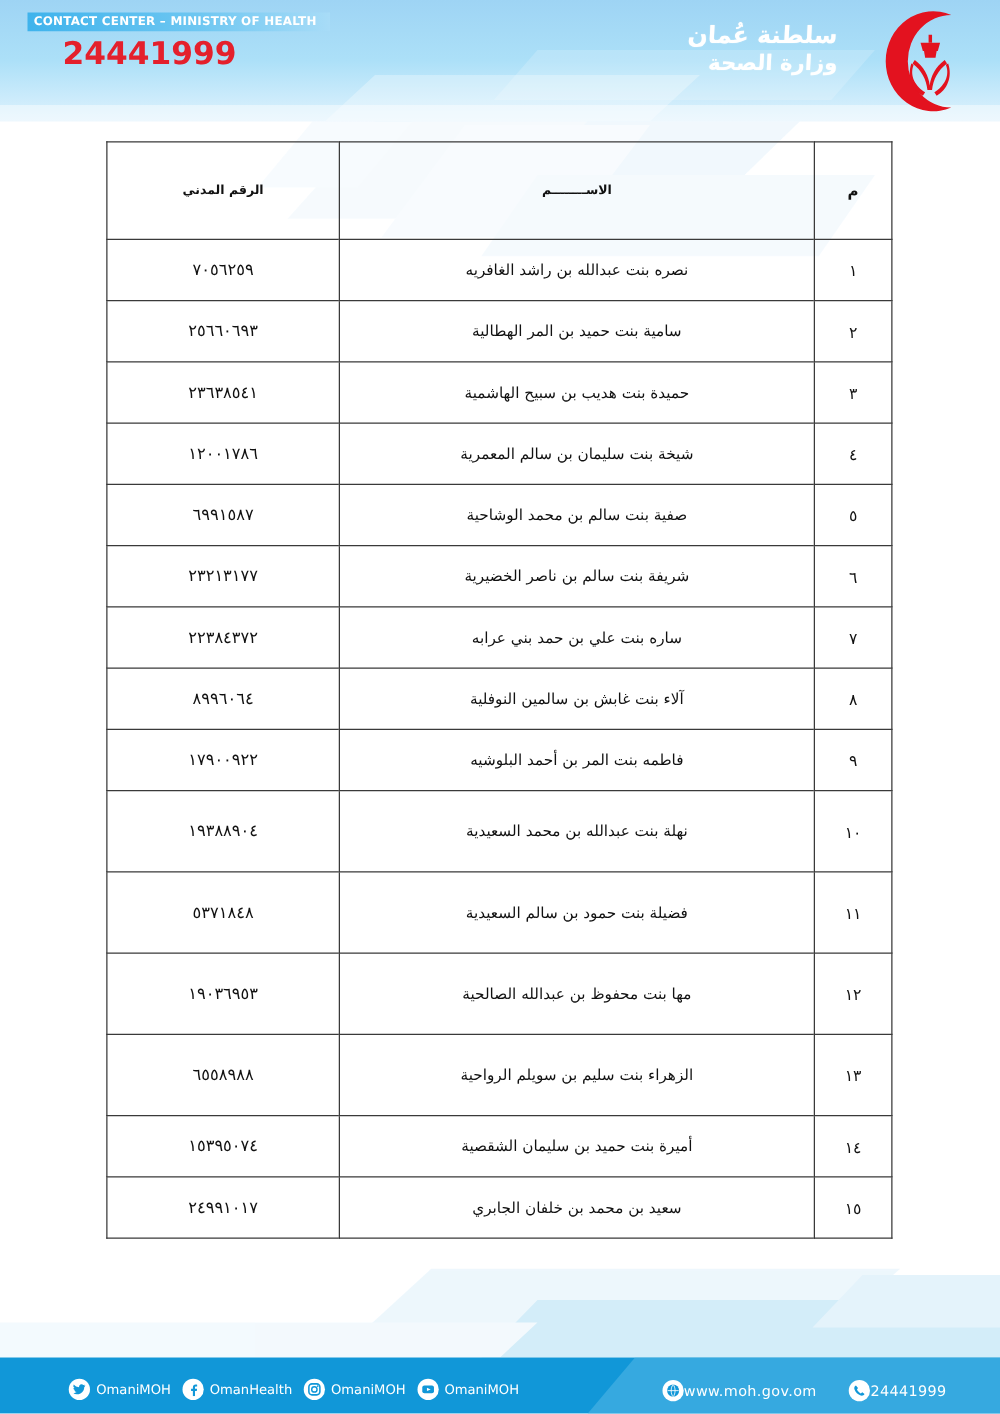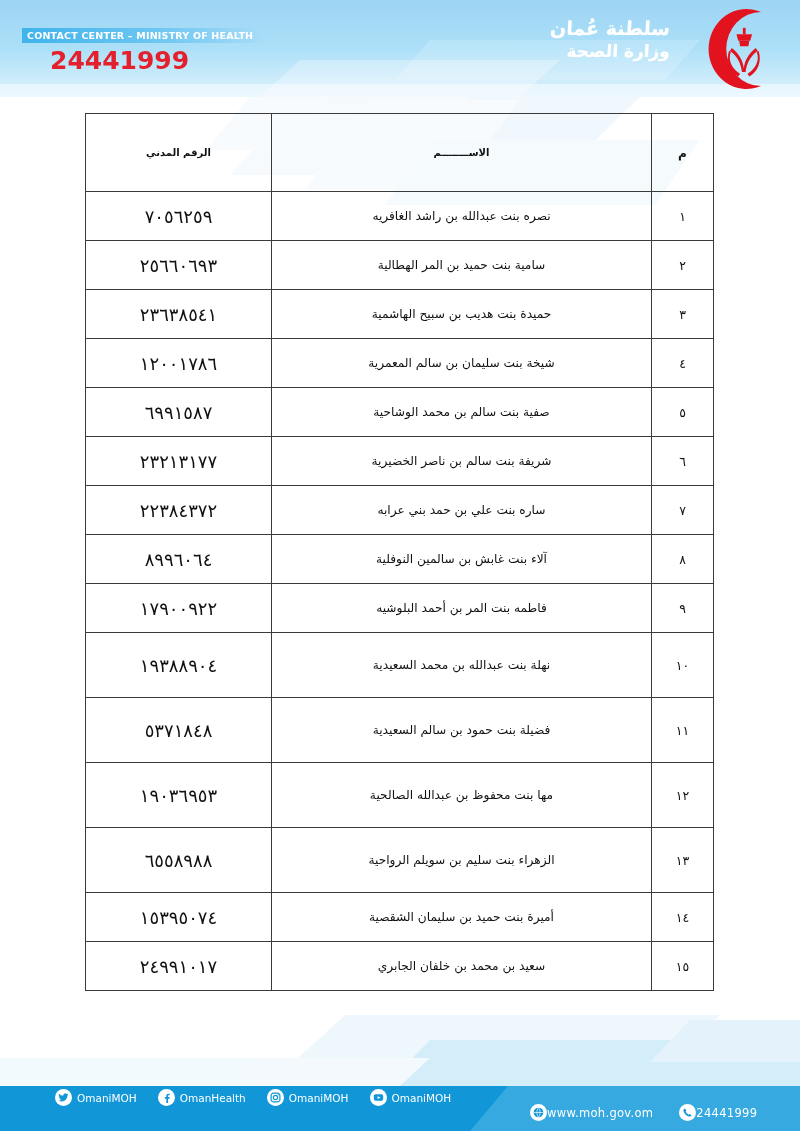--- a/index.html
+++ b/index.html
@@ -49,21 +49,21 @@
     font-size: 17px;
     font-weight: bold;
     color: #1b1b1b;
     letter-spacing: 0px;
     line-height: 22px;
     text-align: left;
     direction: rtl;
     padding-left: 4px;
   }
   .hdr-en-bar {
-    margin-top: 20px;
+    margin-top: 2px;
     background: linear-gradient(to right, #3fb3ec 0%, #6cc6f1 55%, #a8dcf7 100%);
     height: 15px;
     display: block;
     width: 100%;
   }
   .hdr-en {
     font-size: 9.5px;
     font-weight: bold;
     color: #ffffff;
     letter-spacing: 0.2px;
@@ -176,21 +176,21 @@
   }
   td.cell-num {
     font-size: 12.5px;
     font-weight: normal;
   }
   td.cell-name {
     font-size: 12.2px;
     font-weight: normal;
   }
   td.cell-civil {
-    font-size: 18px;
+    font-size: 13px;
     font-weight: normal;
     letter-spacing: 1.2px;
   }
   
   tr.tall td.cell { height: 64px; }
 
   
   #footer {
     position: absolute;
     bottom: 0; left: 0;
@@ -210,25 +210,25 @@
     position: absolute;
     bottom: 0;
     left: 470px;
     width: 330px;
     height: 45px;
     background: #36a9e0;
     clip-path: polygon(38px 0, 330px 0, 330px 45px, 0 45px);
   }
   .social-row {
     position: absolute;
-    bottom: 25px;
+    bottom: 11px;
     left: 55px;
     display: flex;
     align-items: center;
-    gap: 21px;
+    gap: 9px;
     direction: ltr;
     z-index: 6;
   }
   .social-item {
     display: flex;
     align-items: center;
     gap: 5px;
     direction: ltr;
   }
   .sicon {

